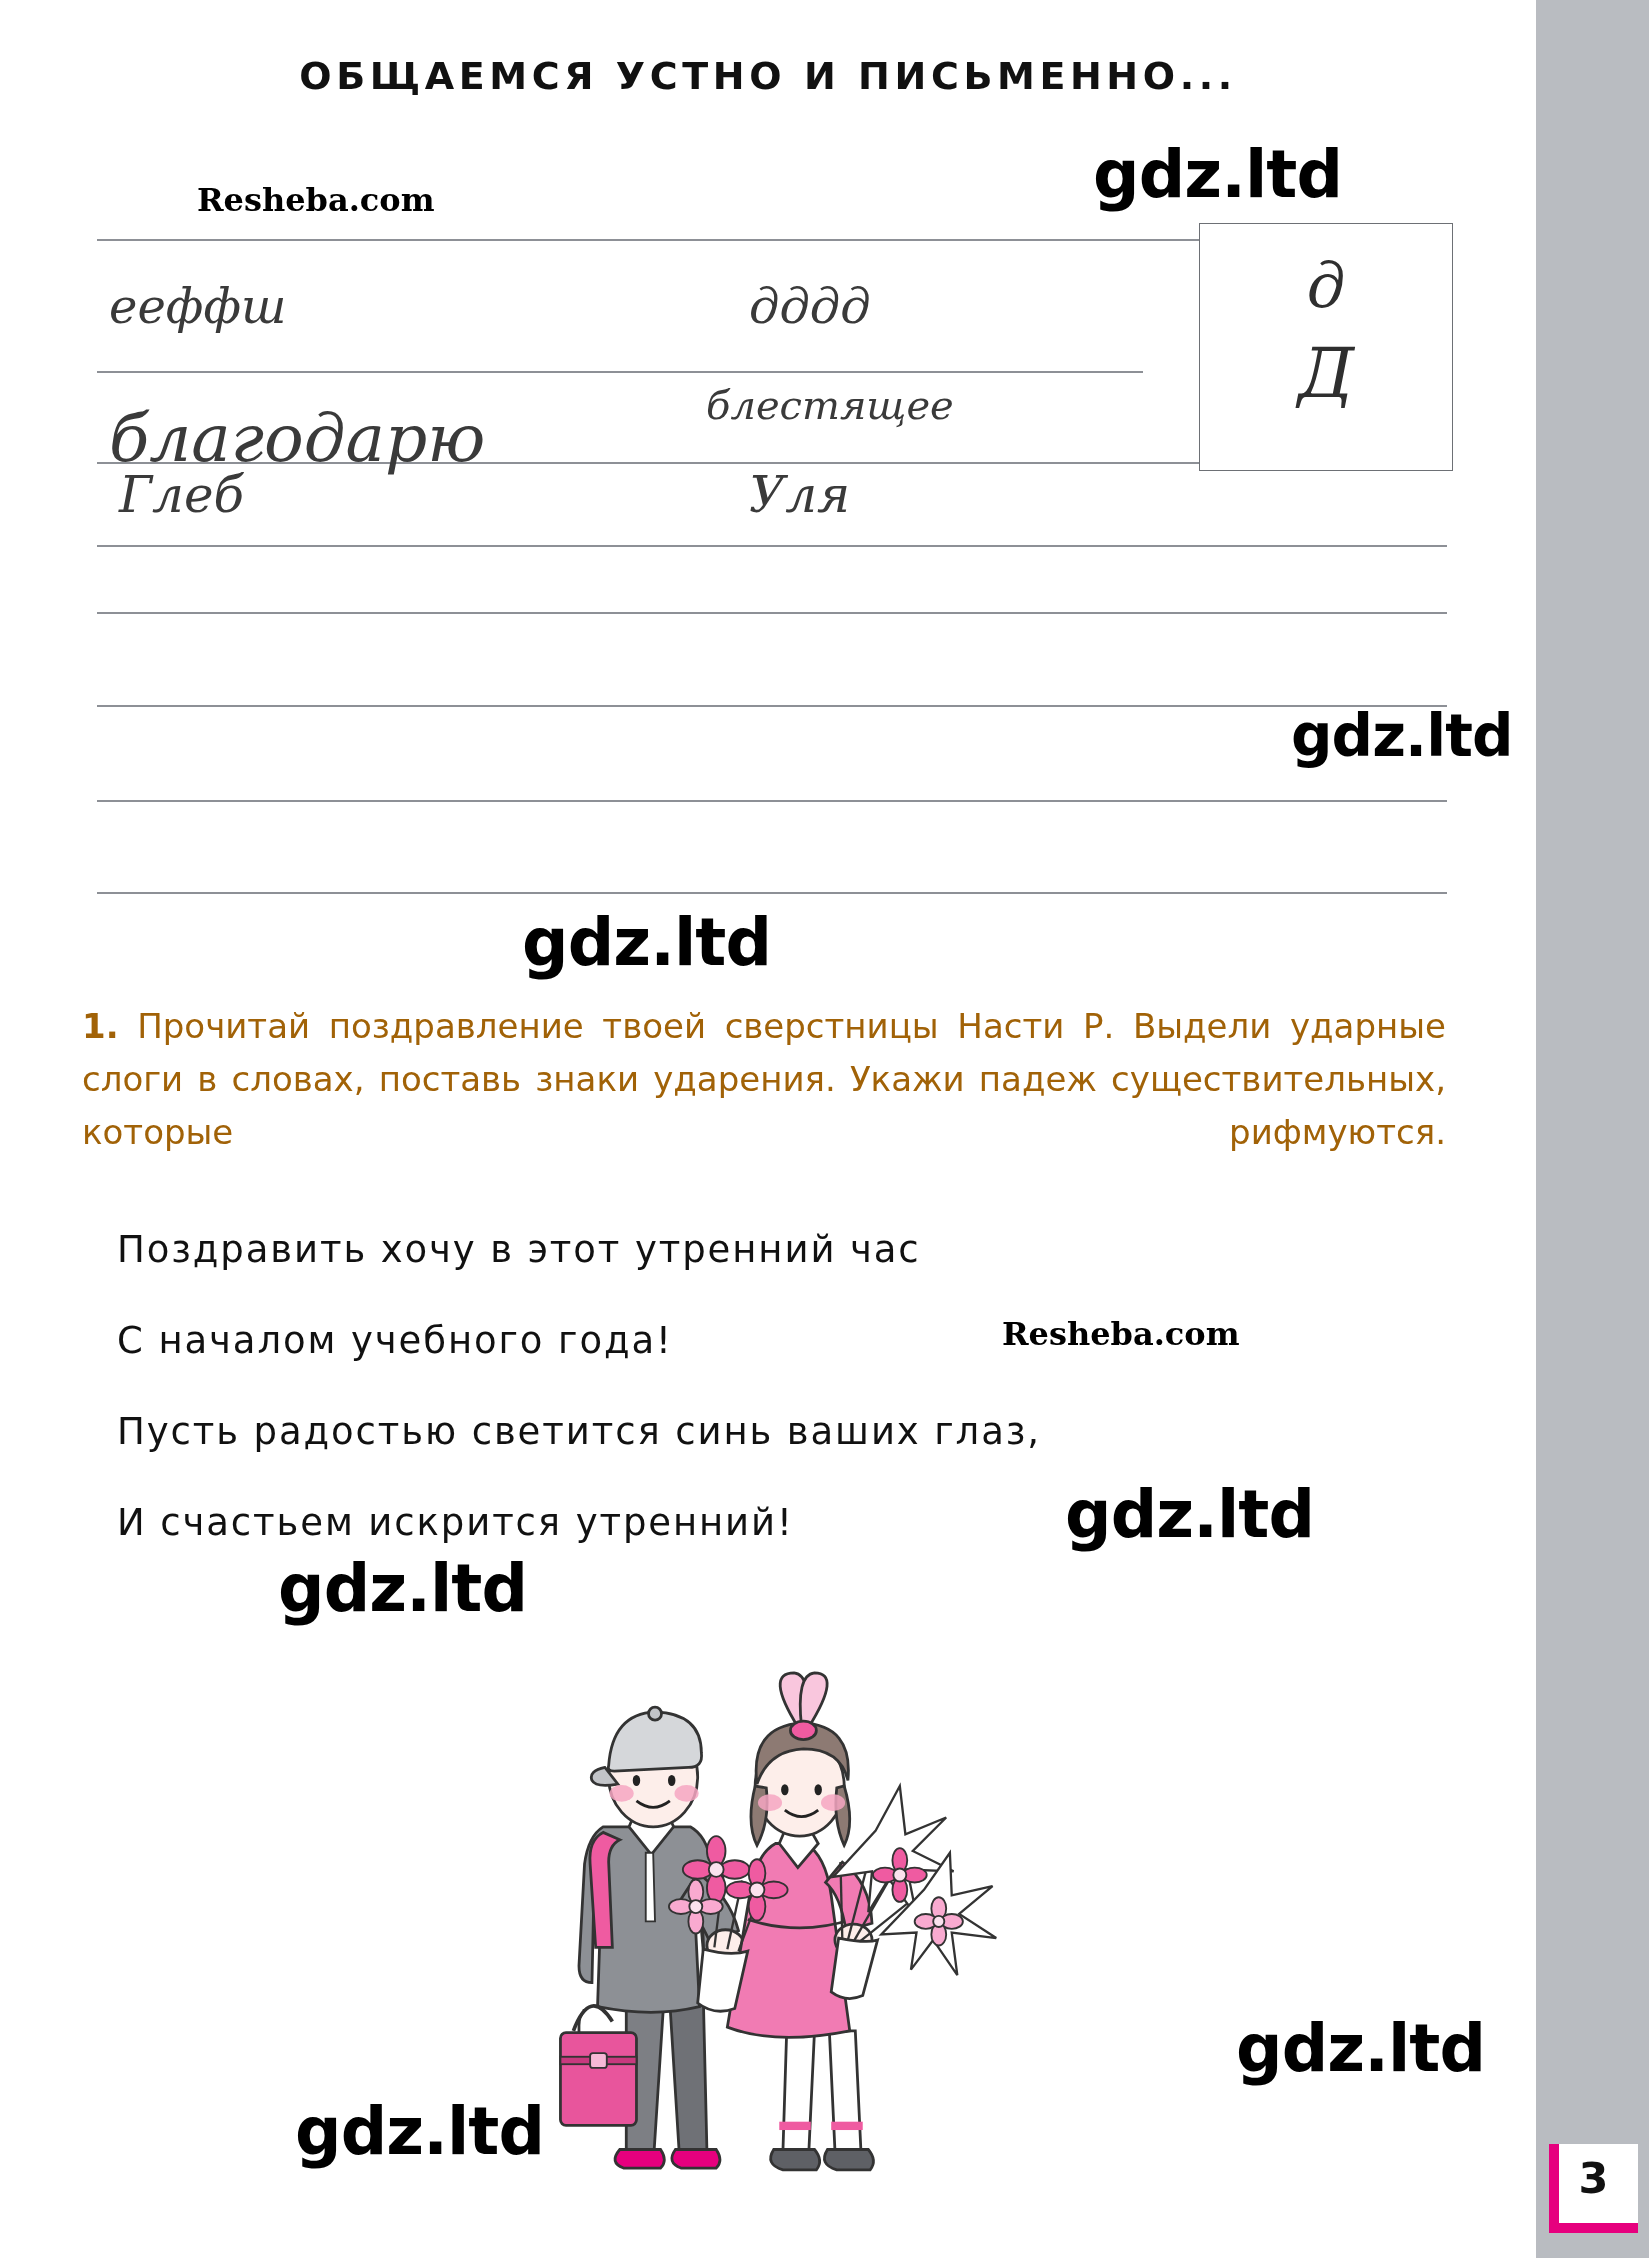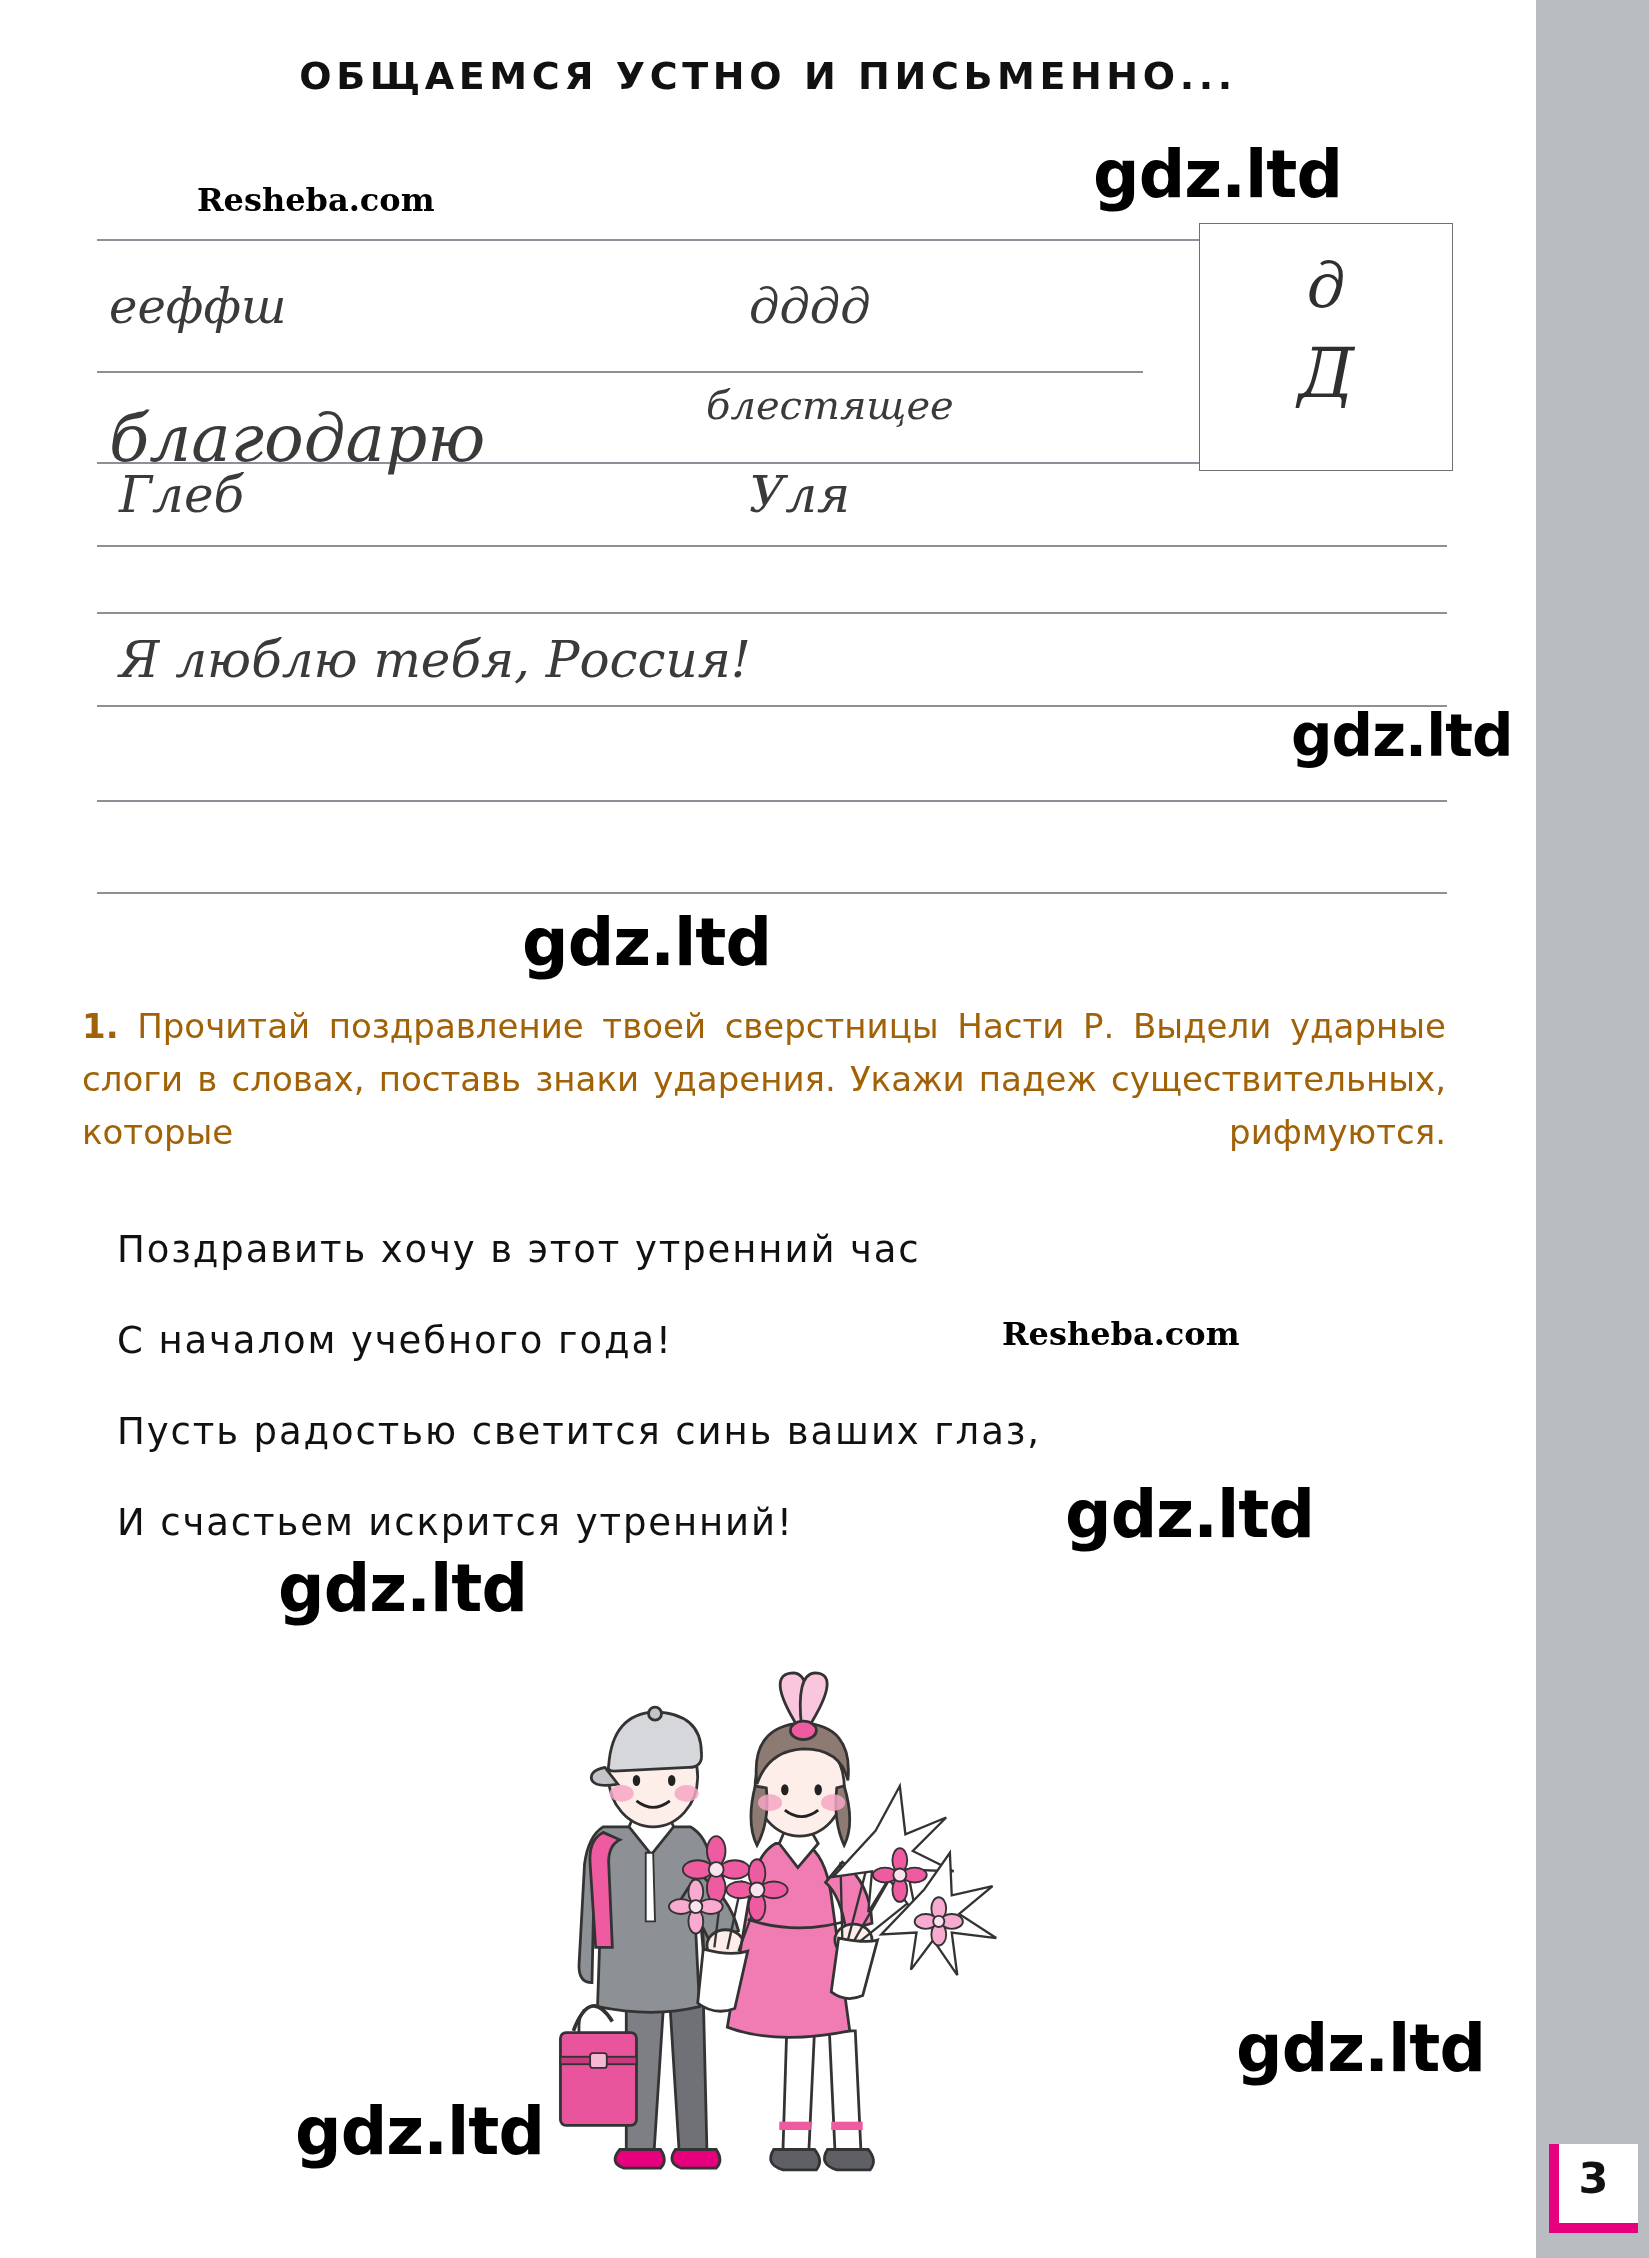--- a/index.html
+++ b/index.html
@@ -209,21 +209,20 @@
     <div class="cursive" style="left:706px; top:382px; font-size:40px;">блестящее</div>
 
     <div class="cursive" style="left:119px; top:466px; font-size:50px;">Глеб</div>
     <div class="cursive" style="left:749px; top:466px; font-size:50px;">Уля</div>
 
     <div class="letter-box">
       <div class="glyph">д</div>
       <div class="glyph second">Д</div>
     </div>
 
-    <div class="cursive" style="left:119px; top:631px; font-size:50px;">Я люблю тебя, Россия!</div>
 
     <div class="wm wm-mid" style="left:1291px; top:702px;">gdz.ltd</div>
 
     <div class="rule-line" style="top:892px; left:97px; width:1350px;"></div>
 
     <div class="wm wm-big" style="left:522px; top:905px;">gdz.ltd</div>
 
     <div class="task">
       <span class="num">1.</span>
       <span>Прочитай поздравление твоей сверстницы Насти Р. Выдели ударные слоги в словах, поставь знаки ударения. Укажи падеж существительных, которые рифмуются.</span>

